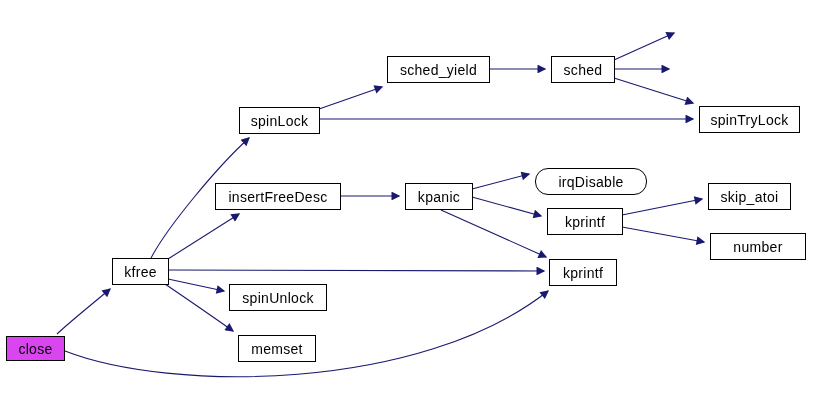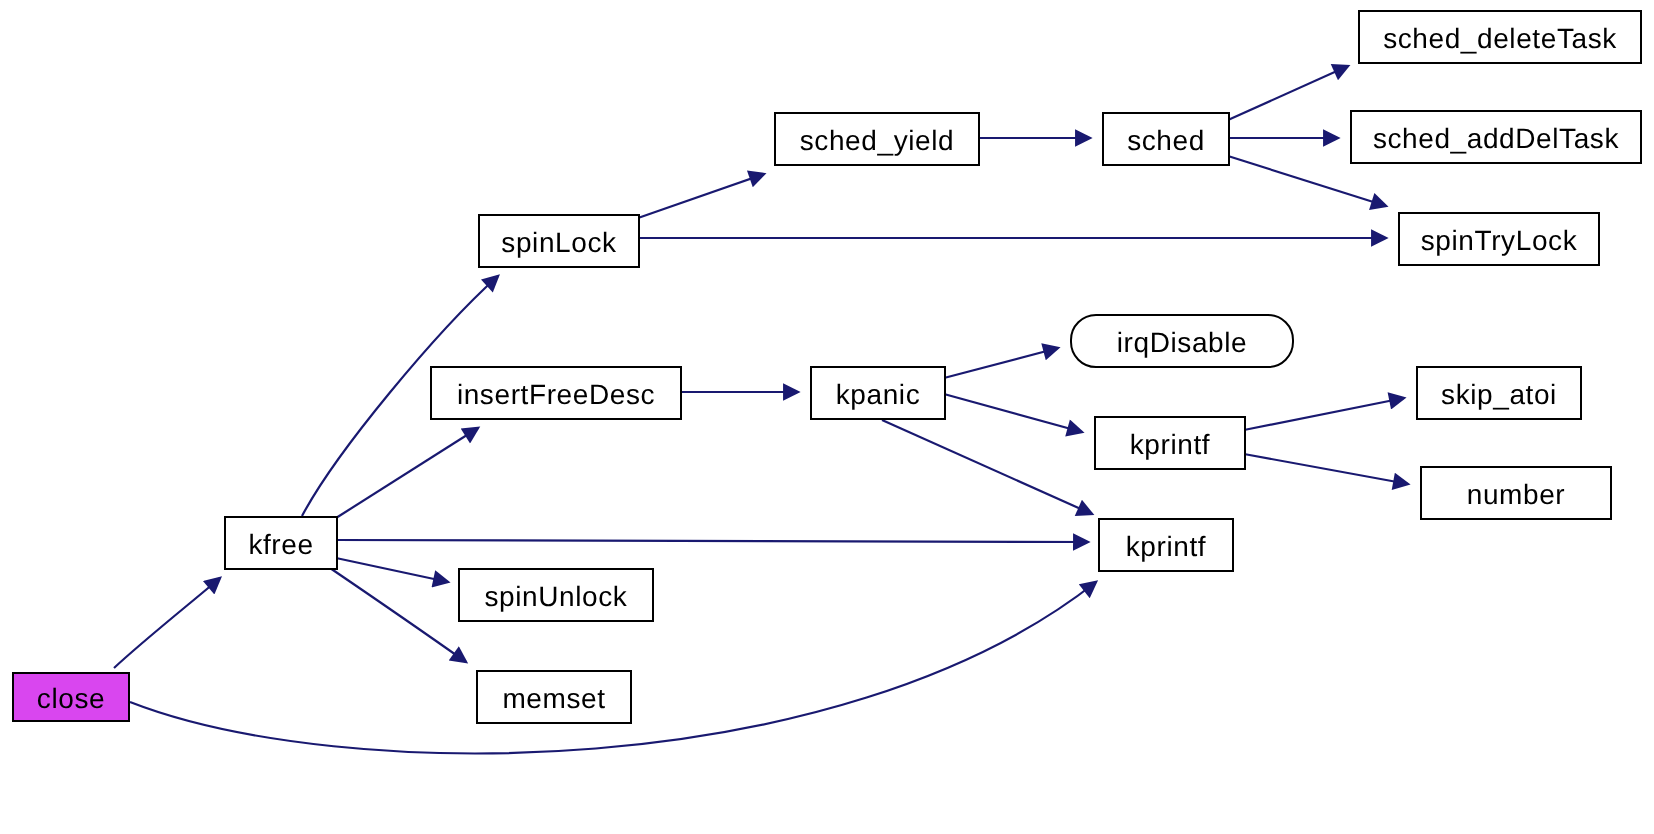--- a/index.html
+++ b/index.html
@@ -79,23 +79,21 @@
   </svg>
 
   <div class="node root" style="left:6px;   top:336px; width:59px;  height:25px;">close</div>
   <div class="node" style="left:112px; top:258px; width:57px;  height:27px;">kfree</div>
   <div class="node" style="left:239px; top:107px; width:81px;  height:27px;">spinLock</div>
   <div class="node" style="left:215px; top:183px; width:126px; height:27px;">insertFreeDesc</div>
   <div class="node" style="left:229px; top:284px; width:98px;  height:27px;">spinUnlock</div>
   <div class="node" style="left:238px; top:335px; width:78px;  height:27px;">memset</div>
   <div class="node" style="left:387px; top:56px;  width:103px; height:27px;">sched_yield</div>
   <div class="node" style="left:551px; top:56px;  width:64px;  height:27px;">sched</div>
-  <div class="node" style="left:679px; top:5px;   width:142px; height:27px;">sched_deleteTask</div>
-  <div class="node" style="left:675px; top:55px;  width:146px; height:27px;">sched_addDelTask</div>
   <div class="node" style="left:699px; top:106px; width:101px; height:27px;">spinTryLock</div>
   <div class="node" style="left:405px; top:183px; width:68px;  height:27px;">kpanic</div>
-  <div class="node" style="left:535px; top:157px; width:112px;  height:27px;border-radius:13px;">irqDisable</div>
+  <div class="node" style="left:535px; top:168px; width:112px;  height:27px;border-radius:13px;">irqDisable</div>
   <div class="node" style="left:547px; top:208px; width:76px;  height:27px;">kprintf</div>
   <div class="node" style="left:549px; top:259px; width:68px;  height:27px;">kprintf</div>
   <div class="node" style="left:708px; top:183px; width:83px;  height:27px;">skip_atoi</div>
   <div class="node" style="left:710px; top:233px; width:96px;  height:27px;">number</div>
 
 </div>
 
 </body></html>

